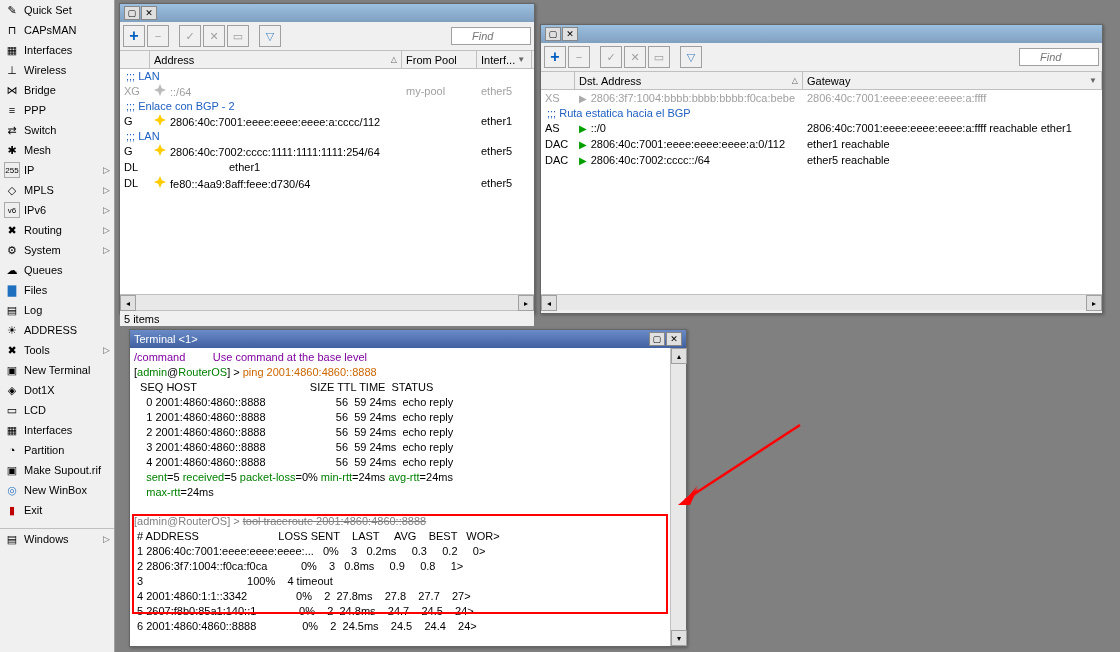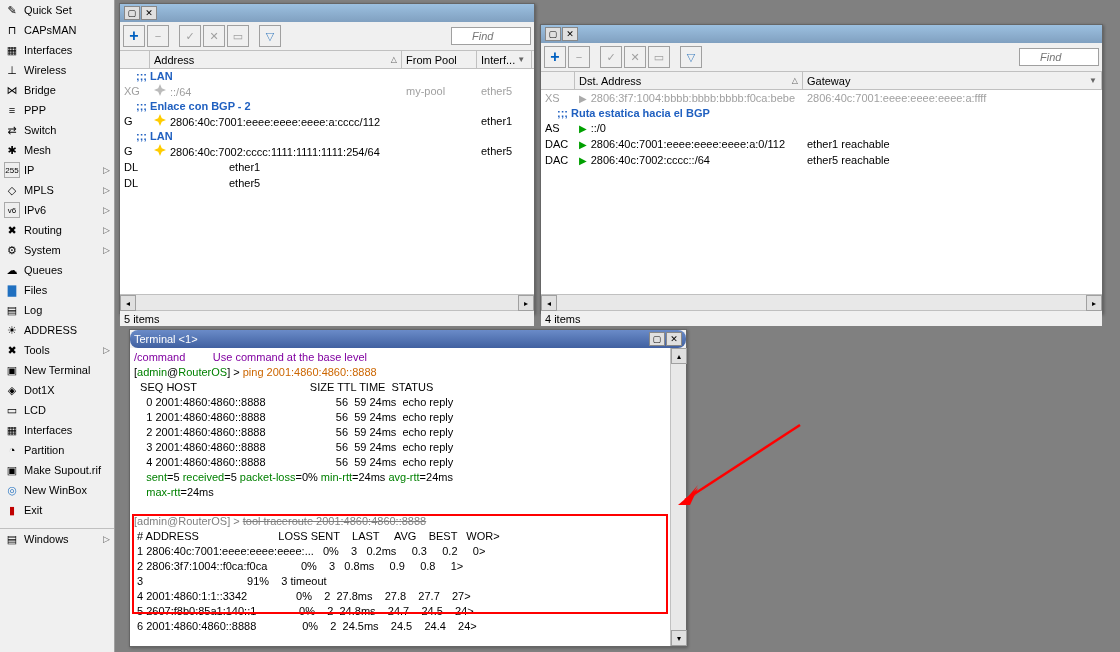--- a/index.html
+++ b/index.html
@@ -8,42 +8,42 @@
 
 .sidebar { position: absolute; left: 0; top: 0; width: 115px; height: 652px; background: #f0f0f0; border-right: 1px solid #a0a0a0; }
 .sidebar-item { display: flex; align-items: center; padding: 2px 4px; height: 20px; cursor: pointer; }
 .sidebar-icon { width: 16px; height: 16px; margin-right: 4px; display: inline-flex; align-items: center; justify-content: center; }
 .sidebar-chevron { margin-left: auto; color: #666; font-size: 9px; }
 .sidebar-sep { height: 8px; }
 
 
 .window { position: absolute; background: #f0f0f0; border: 1px solid #666; box-shadow: 1px 1px 3px rgba(0,0,0,0.3); }
 .titlebar { background: linear-gradient(#9cc0e0, #80a0c0); color: #000; padding: 2px 4px; display: flex; align-items: center; height: 18px; }
-.titlebar-active { background: linear-gradient(#6a8bc8, #4060a0); color: #fff; border-radius: 8px; }
+.titlebar-active { background: linear-gradient(#6a8bc8, #4060a0); color: #fff; }
 .titlebar-text { flex: 1; }
 .titlebar-btns { display: flex; gap: 1px; }
 .tbtn { width: 16px; height: 14px; background: #e0e0e0; border: 1px solid #888; display: inline-flex; align-items: center; justify-content: center; font-size: 9px; cursor: pointer; color: #000; }
 
 
 .toolbar { display: flex; align-items: center; padding: 3px; gap: 2px; background: #f0f0f0; border-bottom: 1px solid #c0c0c0; }
 .toolbtn { width: 22px; height: 22px; border: 1px solid #a0a0a0; background: #f0f0f0; display: inline-flex; align-items: center; justify-content: center; cursor: pointer; }
 .toolbtn.blue { color: #0060c0; font-weight: bold; font-size: 16px; }
 .toolbtn.gray { color: #a0a0a0; }
 .toolbtn-sep { width: 6px; }
 .find-box { margin-left: auto; width: 80px; height: 18px; border: 1px solid #a0a0a0; padding: 1px 20px; color: #888; font-style: italic; background: #fff; }
 
 
 .table-wrap { background: #fff; overflow: auto; }
 .table-header { display: flex; background: #f0f0f0; border-bottom: 1px solid #c0c0c0; height: 18px; }
 .th { border-right: 1px solid #c0c0c0; padding: 2px 4px; display: flex; align-items: center; }
 .th-sort { margin-left: auto; color: #666; font-size: 8px; }
 .th-drop { margin-left: 2px; color: #666; font-size: 8px; }
 .row { display: flex; height: 16px; align-items: center; }
 .cell { padding: 0 4px; overflow: hidden; white-space: nowrap; }
-.section-row { color: #2060c0; padding-left: 16px; height: 14px; display: flex; align-items: center; font-weight: bold; }
+.section-row { color: #2060c0; padding-left: 6px; height: 14px; display: flex; align-items: center; }
 .flag-icon { display: inline-block; width: 12px; height: 12px; background: #ffcc00; clip-path: polygon(50% 0, 65% 35%, 100% 50%, 65% 65%, 50% 100%, 35% 65%, 0 50%, 35% 35%); margin-right: 4px; }
 .route-icon { color: #00a000; font-size: 10px; margin-right: 4px; }
 
 
 .footer { border-top: 1px solid #c0c0c0; padding: 2px 4px; height: 16px; background: #f0f0f0; }
 .scrollbar-h { height: 16px; background: #e8e8e8; border-top: 1px solid #c0c0c0; display: flex; }
 .sb-arrow { width: 16px; height: 16px; background: #e0e0e0; border: 1px solid #a0a0a0; display: inline-flex; align-items: center; justify-content: center; font-size: 8px; cursor: pointer; }
 .sb-track { flex: 1; background: #e8e8e8; }
 .scrollbar-v { position: absolute; right: 0; width: 16px; background: #e8e8e8; border-left: 1px solid #c0c0c0; display: flex; flex-direction: column; }
 
@@ -233,20 +233,21 @@
       <div class="cell" style="width:75px"></div>
       <div class="cell" style="width:55px">ether5</div>
     </div>
     <div class="row">
       <div class="cell" style="width:30px">DL</div>
       <div class="cell" style="width:75px"></div>
       <div class="cell" style="width:55px">ether1</div>
     </div>
     <div class="row">
       <div class="cell" style="width:30px">DL</div>
+      <div class="cell" style="width:252px"><span class="flag-icon"></span><span>fe80::4aa9:8aff:feee:d730/64</span></div>
       <div class="cell" style="width:75px"></div>
       <div class="cell" style="width:55px">ether5</div>
     </div>
   </div>
   <div class="scrollbar-h">
       <span class="sb-arrow">◂</span>
       <div class="sb-track"></div>
       <span class="sb-arrow">▸</span>
     </div>
   <div class="footer">5 items</div>
@@ -284,38 +285,38 @@
   <div class="table-wrap" style="height:204px">
     <div class="row" style="color:#a0a0a0">
       <div class="cell" style="width:34px">XS</div>
       <div class="cell" style="width:228px"><span class="route-icon" style="color:#aaa">▶</span><span>2806:3f7:1004:bbbb:bbbb:bbbb:f0ca:bebe</span></div>
       <div class="cell">2806:40c:7001:eeee:eeee:eeee:a:ffff</div>
     </div>
     <div class="section-row">;;; Ruta estatica hacia el BGP</div>
     <div class="row">
       <div class="cell" style="width:34px">AS</div>
       <div class="cell" style="width:228px"><span class="route-icon">▶</span><span>::/0</span></div>
+      <div class="cell">2806:40c:7001:eeee:eeee:eeee:a:ffff reachable ether1</div>
     </div>
     <div class="row">
       <div class="cell" style="width:34px">DAC</div>
       <div class="cell" style="width:228px"><span class="route-icon">▶</span><span>2806:40c:7001:eeee:eeee:eeee:a:0/112</span></div>
       <div class="cell">ether1 reachable</div>
     </div>
     <div class="row">
       <div class="cell" style="width:34px">DAC</div>
       <div class="cell" style="width:228px"><span class="route-icon">▶</span><span>2806:40c:7002:cccc::/64</span></div>
       <div class="cell">ether5 reachable</div>
     </div>
   </div>
   <div class="scrollbar-h">
       <span class="sb-arrow">◂</span>
       <div class="sb-track"></div>
       <span class="sb-arrow">▸</span>
     </div>
-  <div class="footer">4 items</div>
 </div>
 
 <div class="window" style="left:129px;top:329px;width:558px;height:318px">
   <div class="titlebar titlebar-active">
     <span class="titlebar-text">Terminal &lt;1&gt;</span>
     <div class="titlebar-btns">
       <span class="tbtn">▢</span>
       <span class="tbtn">✕</span>
     </div>
   </div>
@@ -327,21 +328,21 @@
 <span>    2 2001:4860:4860::8888                       56  59 24ms  echo reply</span>
 <span>    3 2001:4860:4860::8888                       56  59 24ms  echo reply</span>
 <span>    4 2001:4860:4860::8888                       56  59 24ms  echo reply</span>
 <span><span class="t-green">    sent</span><span>=5 </span><span class="t-green">received</span><span>=5 </span><span class="t-green">packet-loss</span><span>=0% </span><span class="t-green">min-rtt</span><span>=24ms </span><span class="t-green">avg-rtt</span><span>=24ms</span></span>
 <span><span class="t-green">    max-rtt</span><span>=24ms</span></span>
 
 <span><span class="t-gray">[</span><span class="t-gray">admin</span><span class="t-gray">@</span><span class="t-gray">RouterOS</span><span class="t-gray">] &gt; </span><span class="t-gray" style="text-decoration:line-through">tool traceroute 2001:4860:4860::8888</span></span>
 <span> # ADDRESS                          LOSS SENT    LAST     AVG    BEST   WOR&gt;</span>
 <span> 1 2806:40c:7001:eeee:eeee:eeee:...   0%    3   0.2ms     0.3     0.2     0&gt;</span>
 <span> 2 2806:3f7:1004::f0ca:f0ca           0%    3   0.8ms     0.9     0.8     1&gt;</span>
-<span> 3                                  91%    3 timeout</span>
+<span> 3                                  100%    4 timeout</span>
 <span> 4 2001:4860:1:1::3342                0%    2  27.8ms    27.8    27.7    27&gt;</span>
 <span> 5 2607:f8b0:85a1:140::1              0%    2  24.8ms    24.7    24.5    24&gt;</span>
 <span> 6 2001:4860:4860::8888               0%    2  24.5ms    24.5    24.4    24&gt;</span>
 
 
 <div class="redbox" style="left:2px;top:166px;width:536px;height:100px"></div>
   </div>
   <div class="scrollbar-v" style="top:18px;bottom:0">
       <span class="sb-arrow">▴</span>
       <div class="sb-track" style="flex:1"></div>

